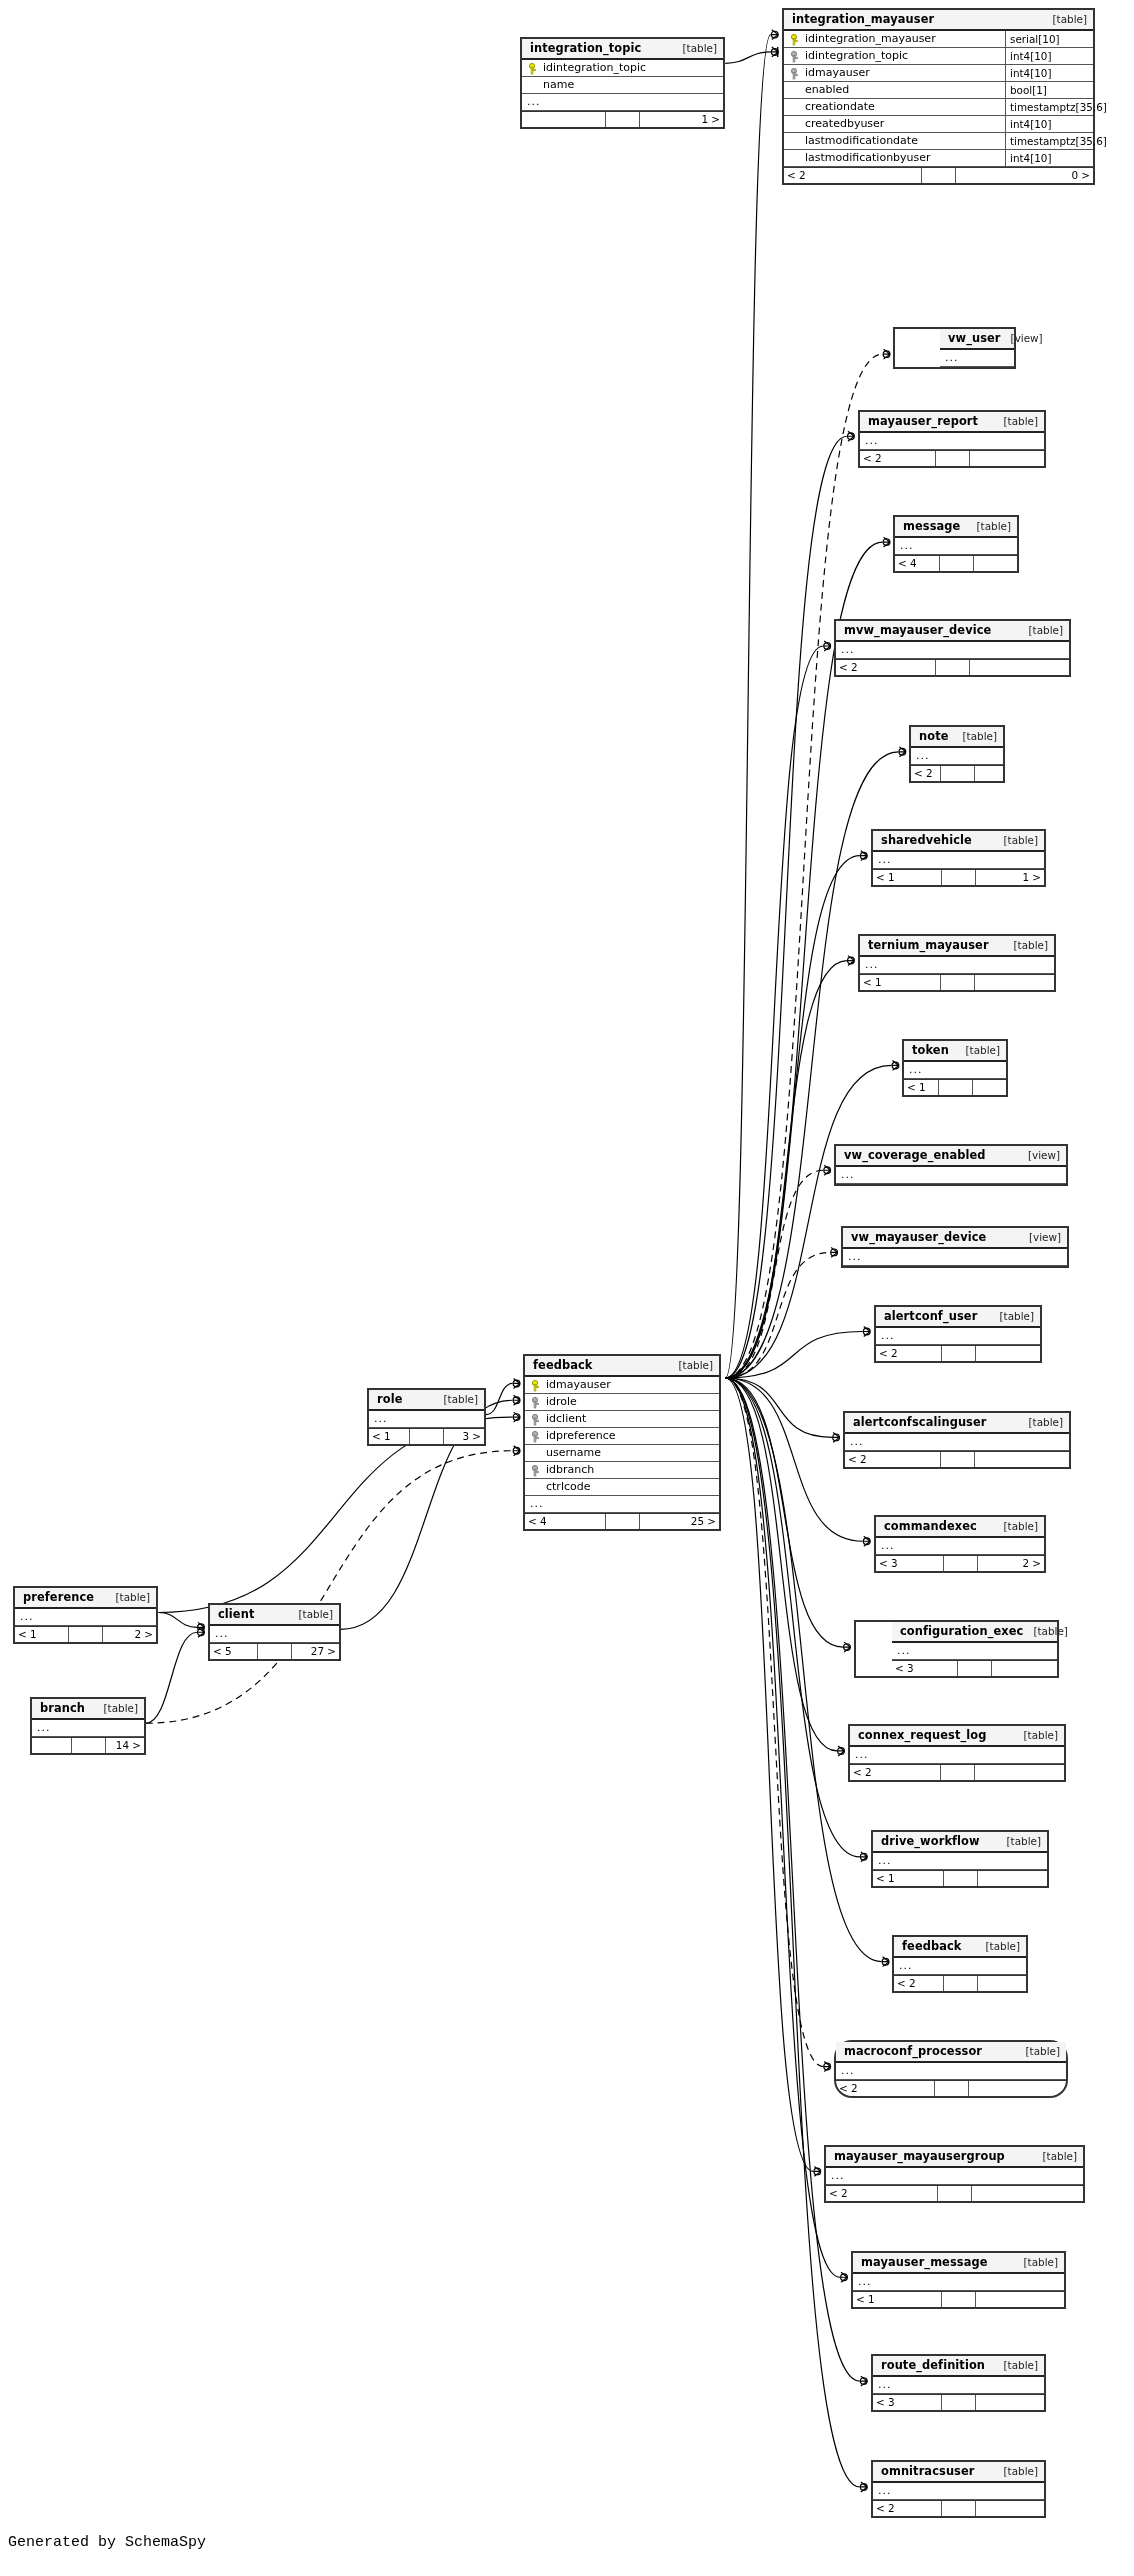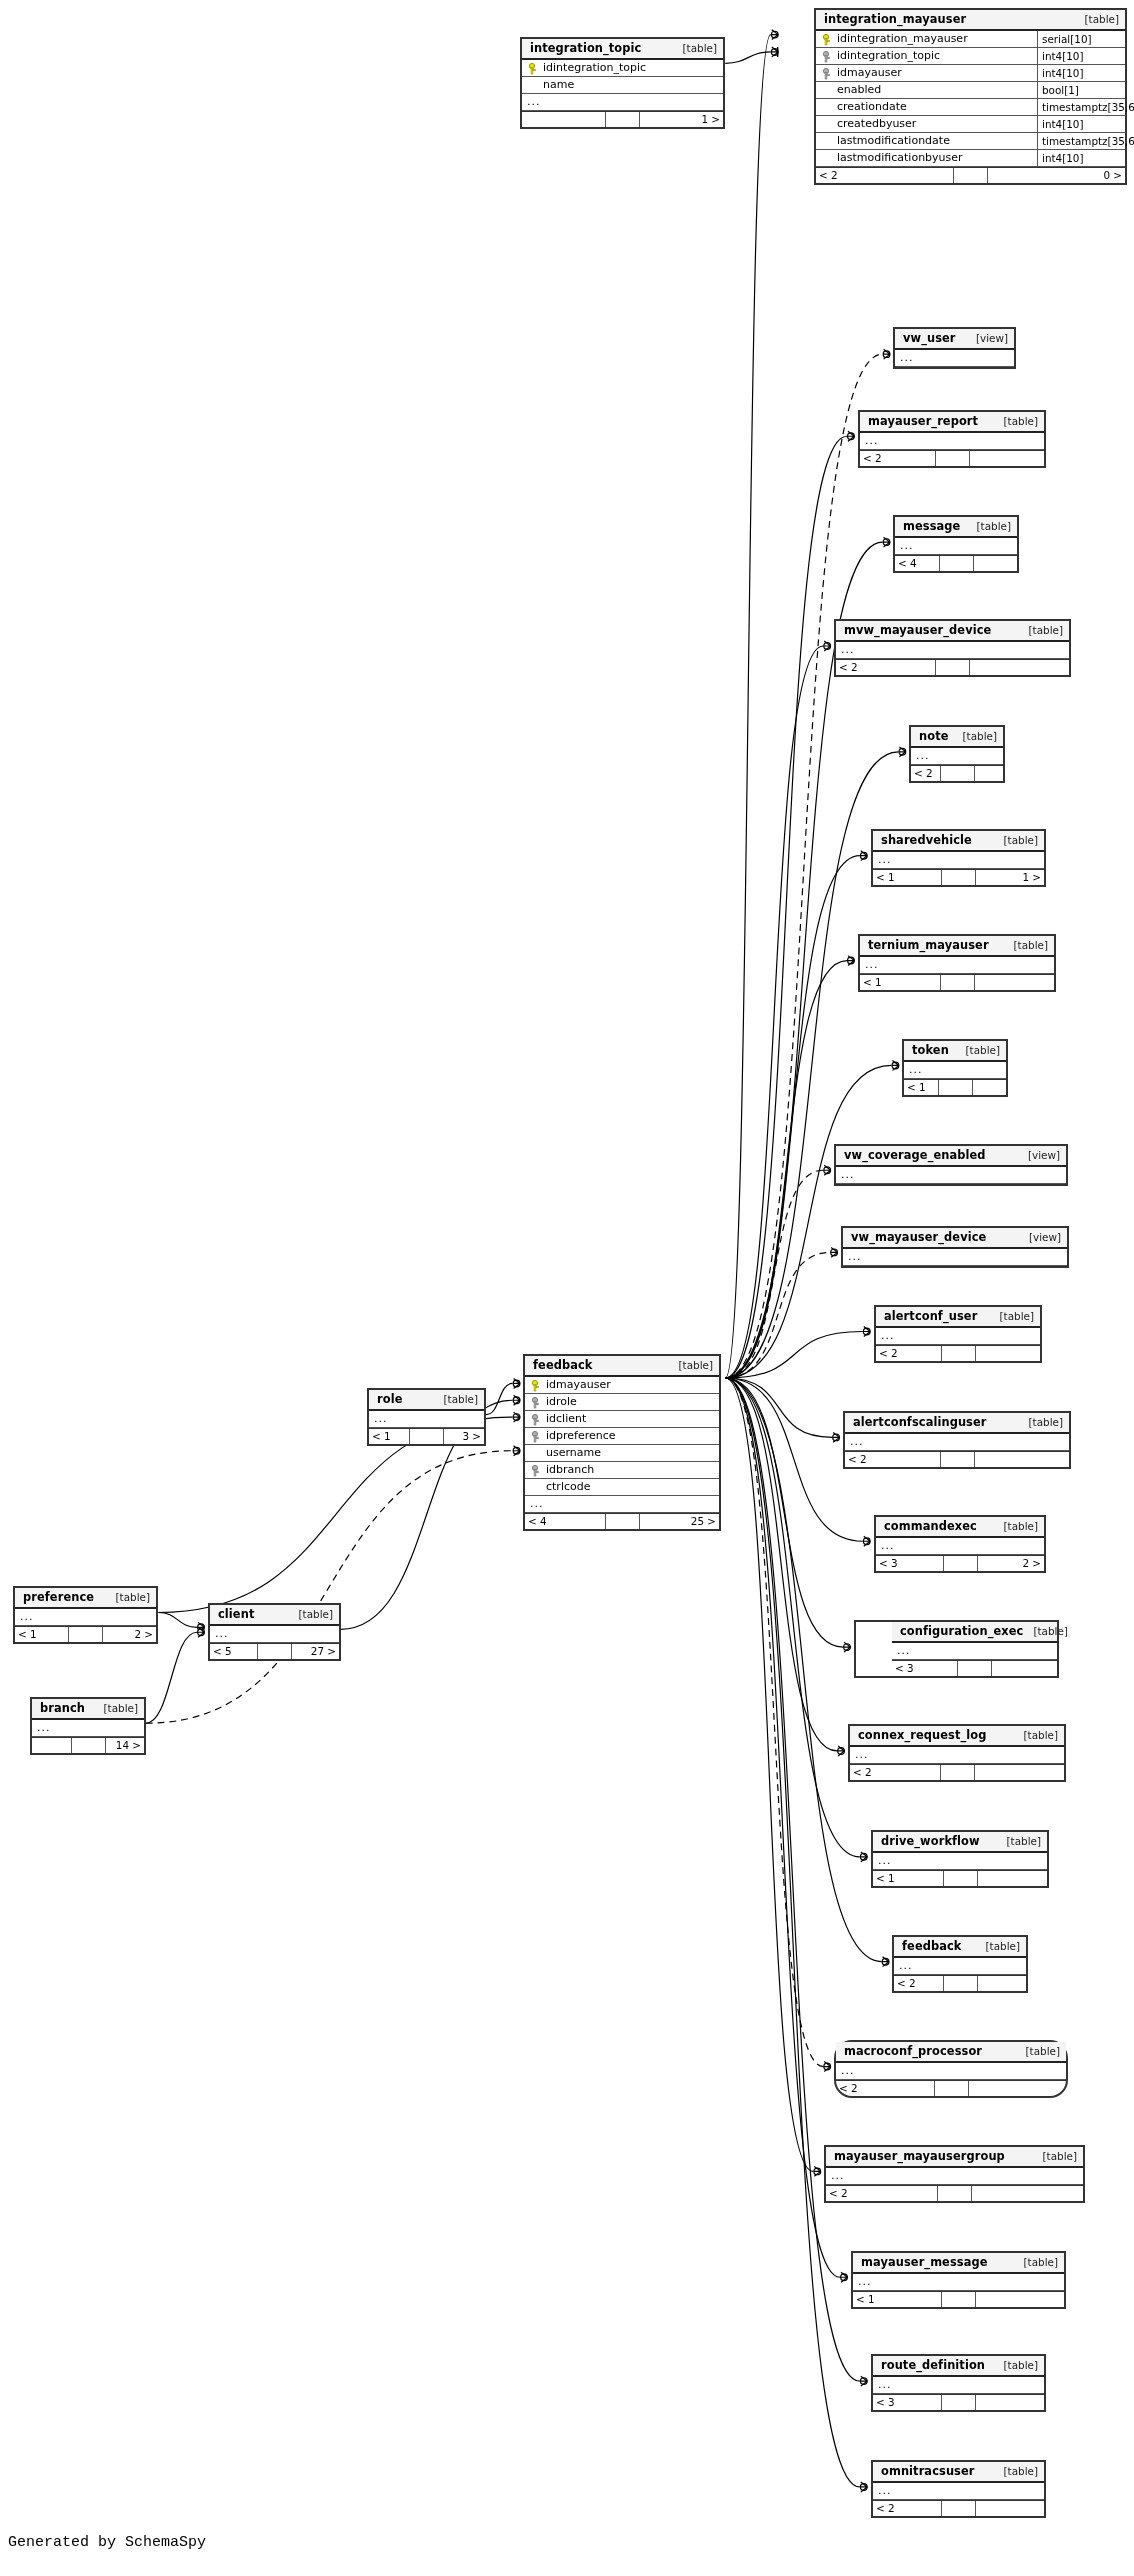--- a/index.html
+++ b/index.html
@@ -315,21 +315,21 @@
         </div>
         <div class="col ellipsis">
           <div class="cname">...</div>
         </div>
         <div class="footer">
           <div class="fcell fleft"></div>
           <div class="fcell fmid"></div>
           <div class="fcell fright">1 &gt;</div>
         </div>
       </div>
-      <div class="node" style="left: 782px; top: 8px; width: 313px; margin-left: 32px;">
+      <div class="node" style="left: 782px; top: 8px; width: 313px;">
         <div class="title">
           <span class="tname">integration_mayauser</span>
           <span class="tkind">[table]</span>
         </div>
         <div class="col">
           <div class="cname">
             <span class="keyicon">
               <svg width="11" height="12" viewBox="0 0 11 12">
                 <circle cx="4" cy="3" r="2.6" fill="#e6e600" stroke="#9a9a00" stroke-width="1"></circle>
                 <rect x="3.1" y="4.6" width="1.8" height="6.4" fill="#e6e600" stroke="#9a9a00" stroke-width="0.7"></rect>
@@ -400,21 +400,21 @@
             <span>lastmodificationbyuser</span>
           </div>
           <div class="ctype">int4[10]</div>
         </div>
         <div class="footer">
           <div class="fcell fleft">&lt; 2</div>
           <div class="fcell fmid"></div>
           <div class="fcell fright">0 &gt;</div>
         </div>
       </div>
-      <div class="node" style="left: 893px; top: 327px; width: 123px;">
+      <div class="node" style="left: 893px; top: 327px; width: 123px; padding-left: 45px;">
         <div class="title">
           <span class="tname">vw_user</span>
           <span class="tkind">[view]</span>
         </div>
         <div class="col ellipsis">
           <div class="cname">...</div>
         </div>
       </div>
       <div class="node" style="left: 858px; top: 410px; width: 188px;">
         <div class="title">

